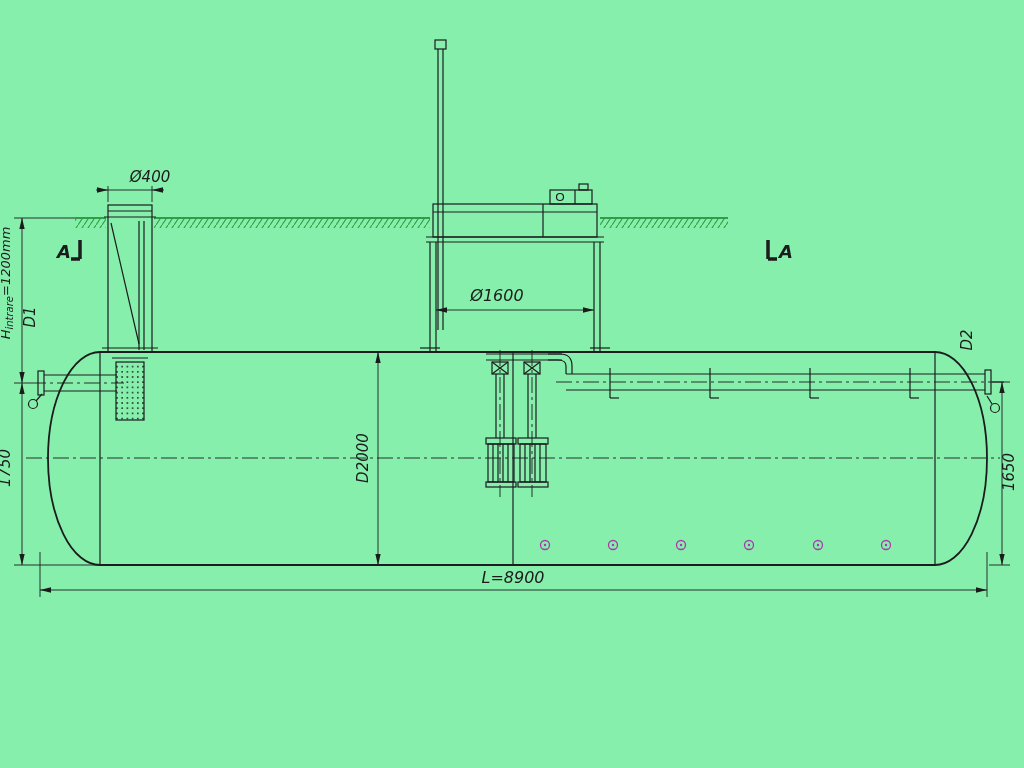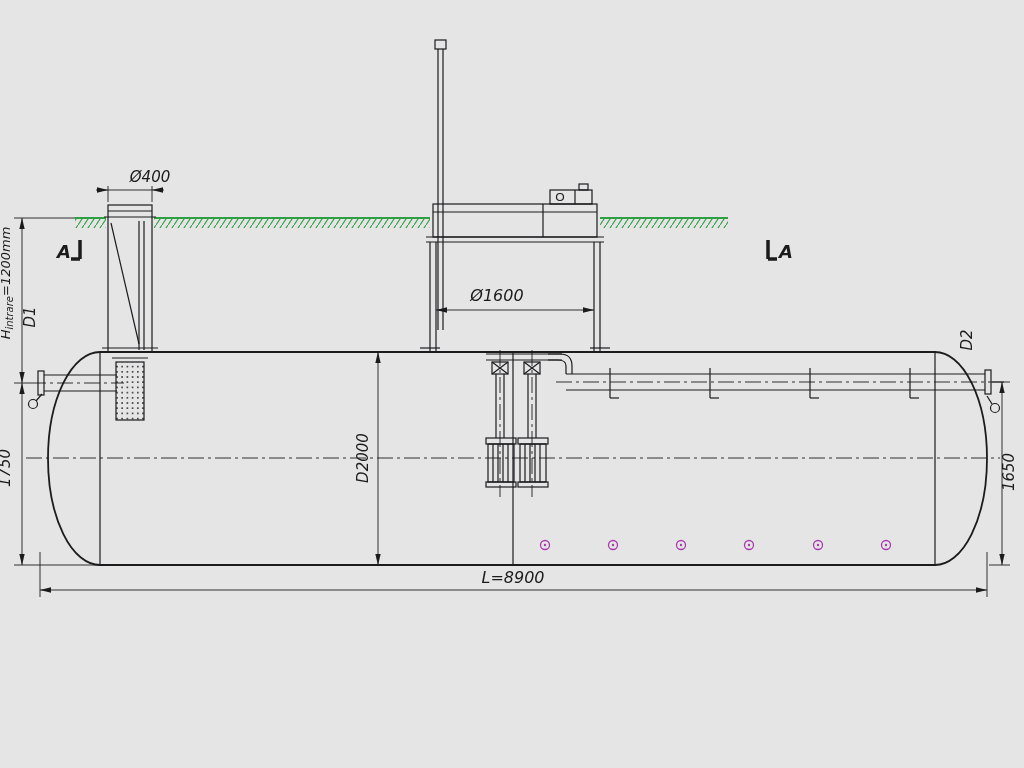--- a/index.html
+++ b/index.html
@@ -1,16 +1,16 @@
 <!DOCTYPE html>
 <html><head>
 <meta charset="utf-8">
 <style>
   html,body{margin:0;padding:0;background:#ffffff;}
-  .wrap{width:1024px;height:768px;background:#e5e5e5;overflow:hidden;}
+  .wrap{width:1024px;height:768px;background:#86efac;overflow:hidden;}
   svg{display:block;}
   .t{font-family:"DejaVu Sans",sans-serif;font-style:italic;fill:#1b1b1d;stroke:none;}
   .s13{font-size:13px;}
   .s15{font-size:15px;}
   .s16{font-size:16px;}
   .s18{font-size:18px;font-weight:bold;}
   .ar{fill:#1b1b1d;stroke:none;}
   .thick{stroke-width:3.5;}
   .cl{stroke-dasharray:16 4 3 4;stroke-width:0.9;}
 </style>

